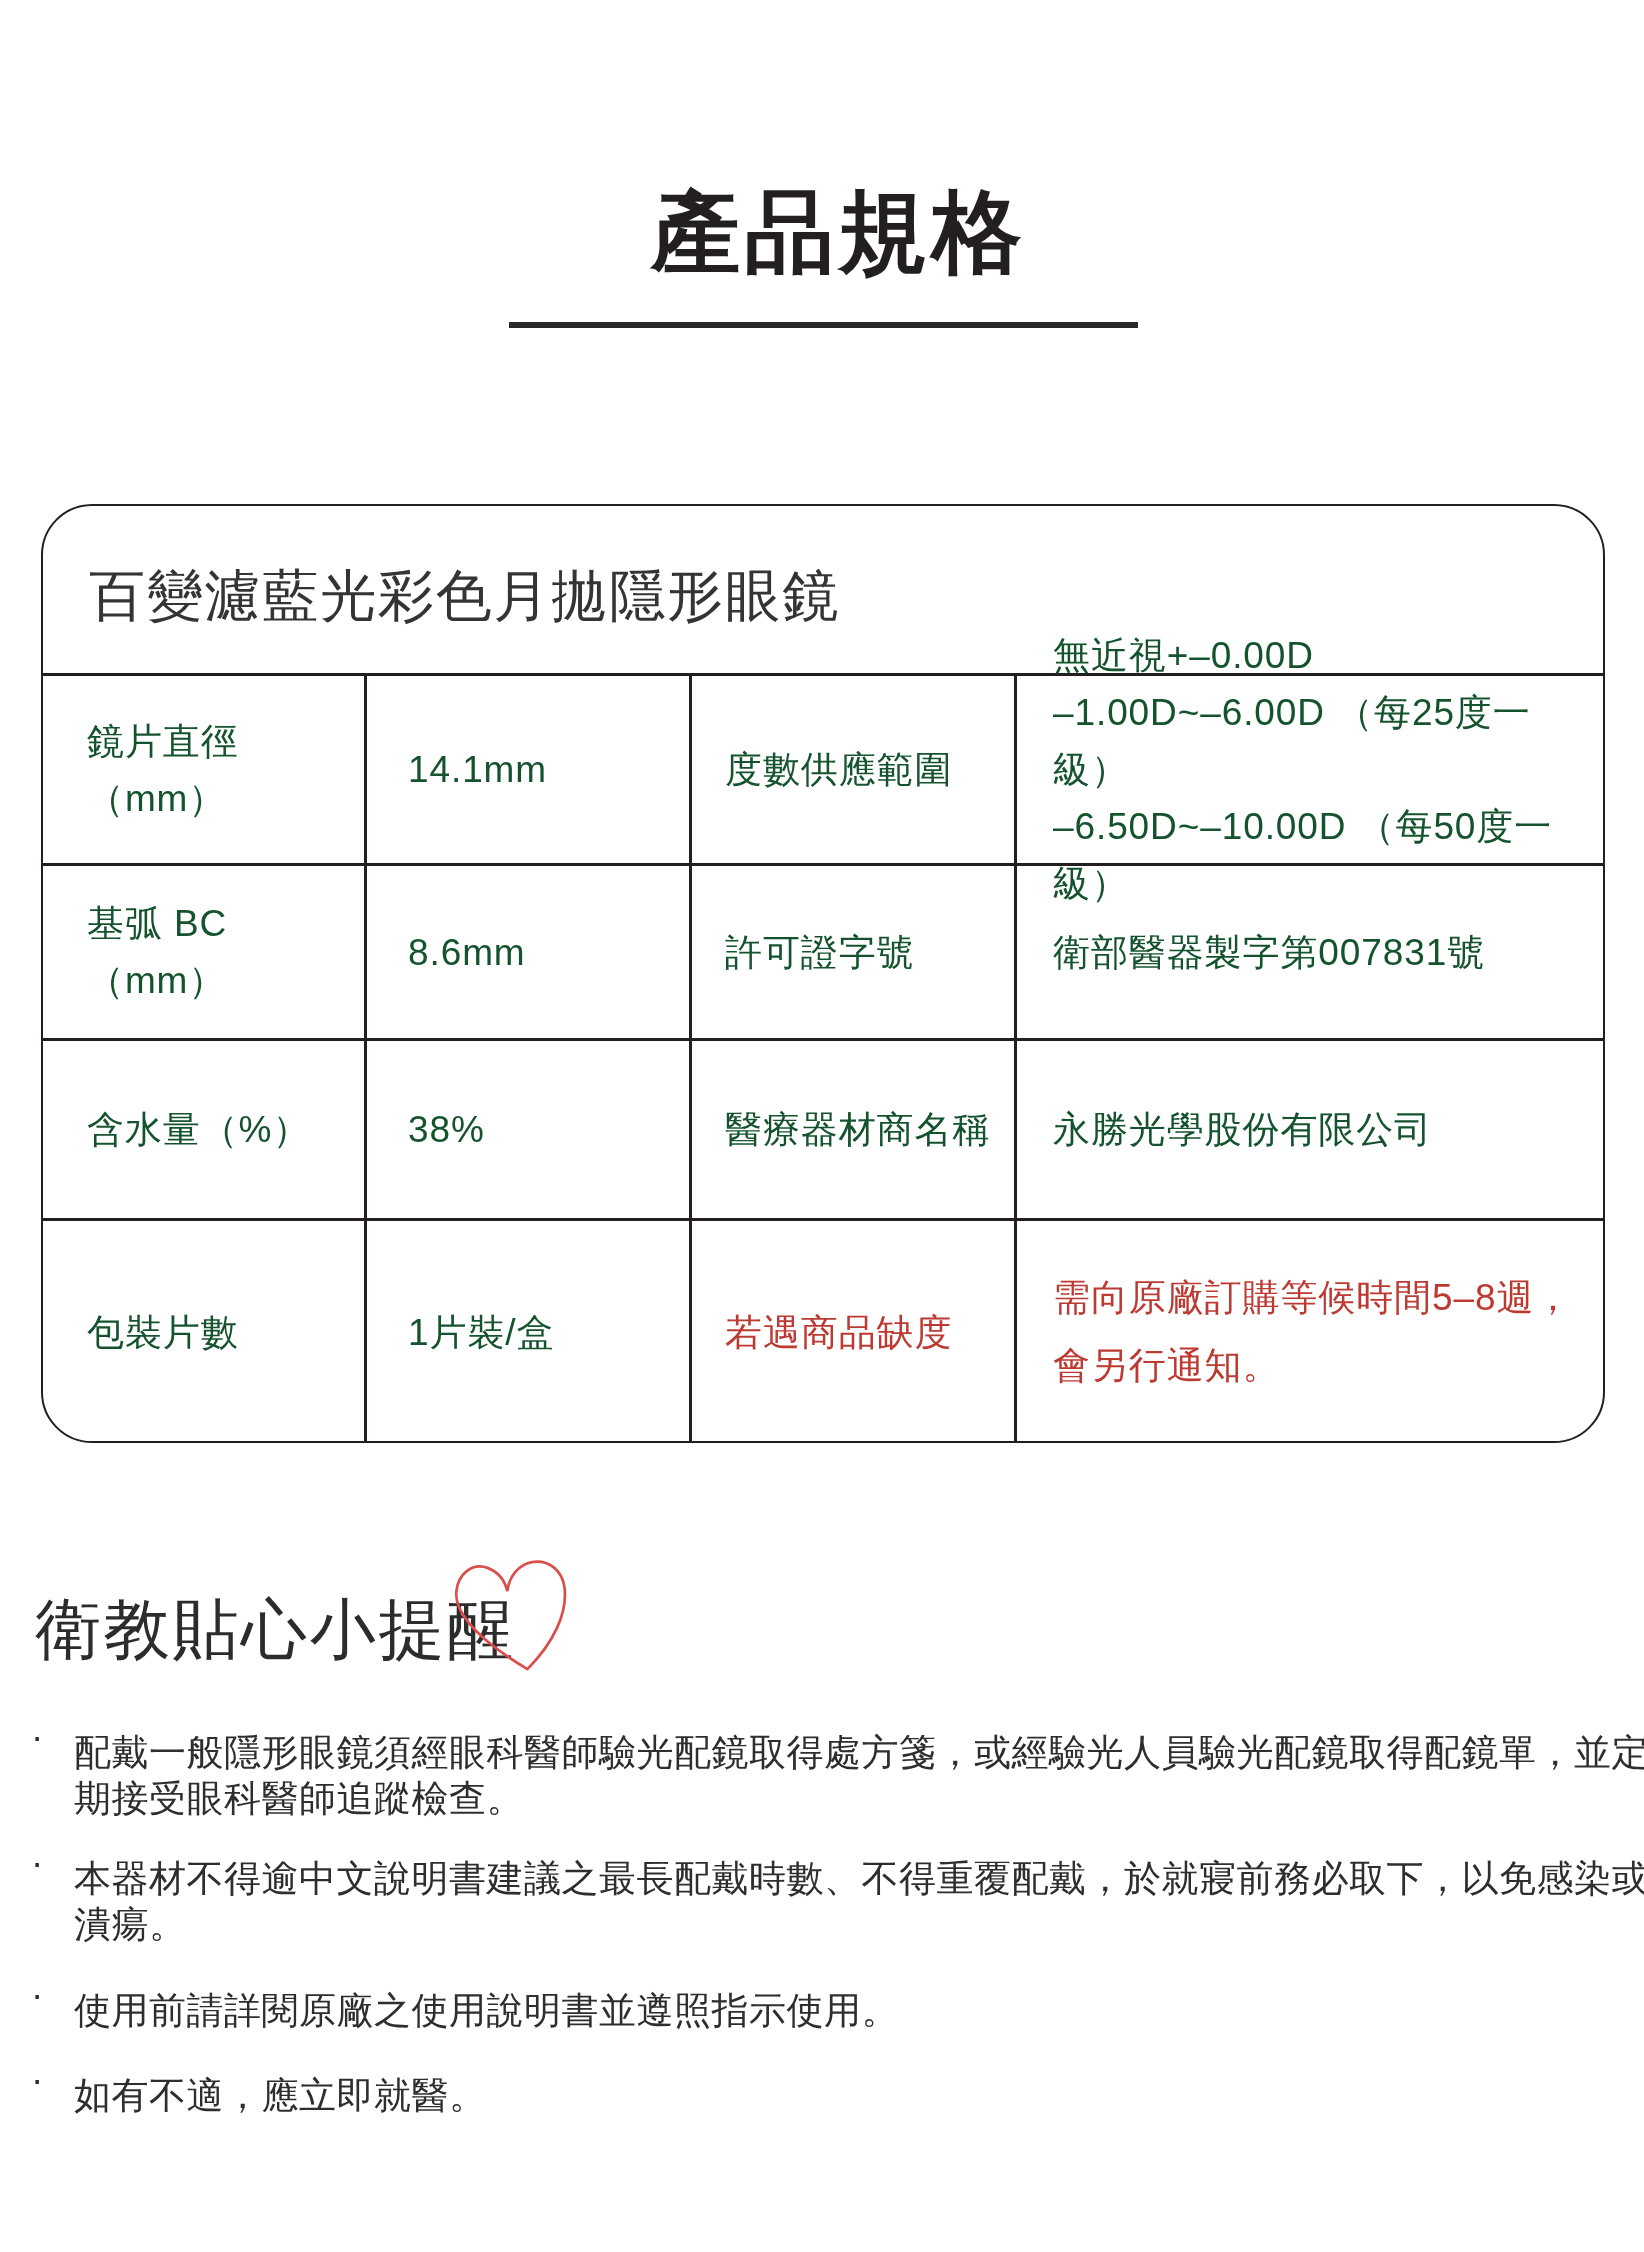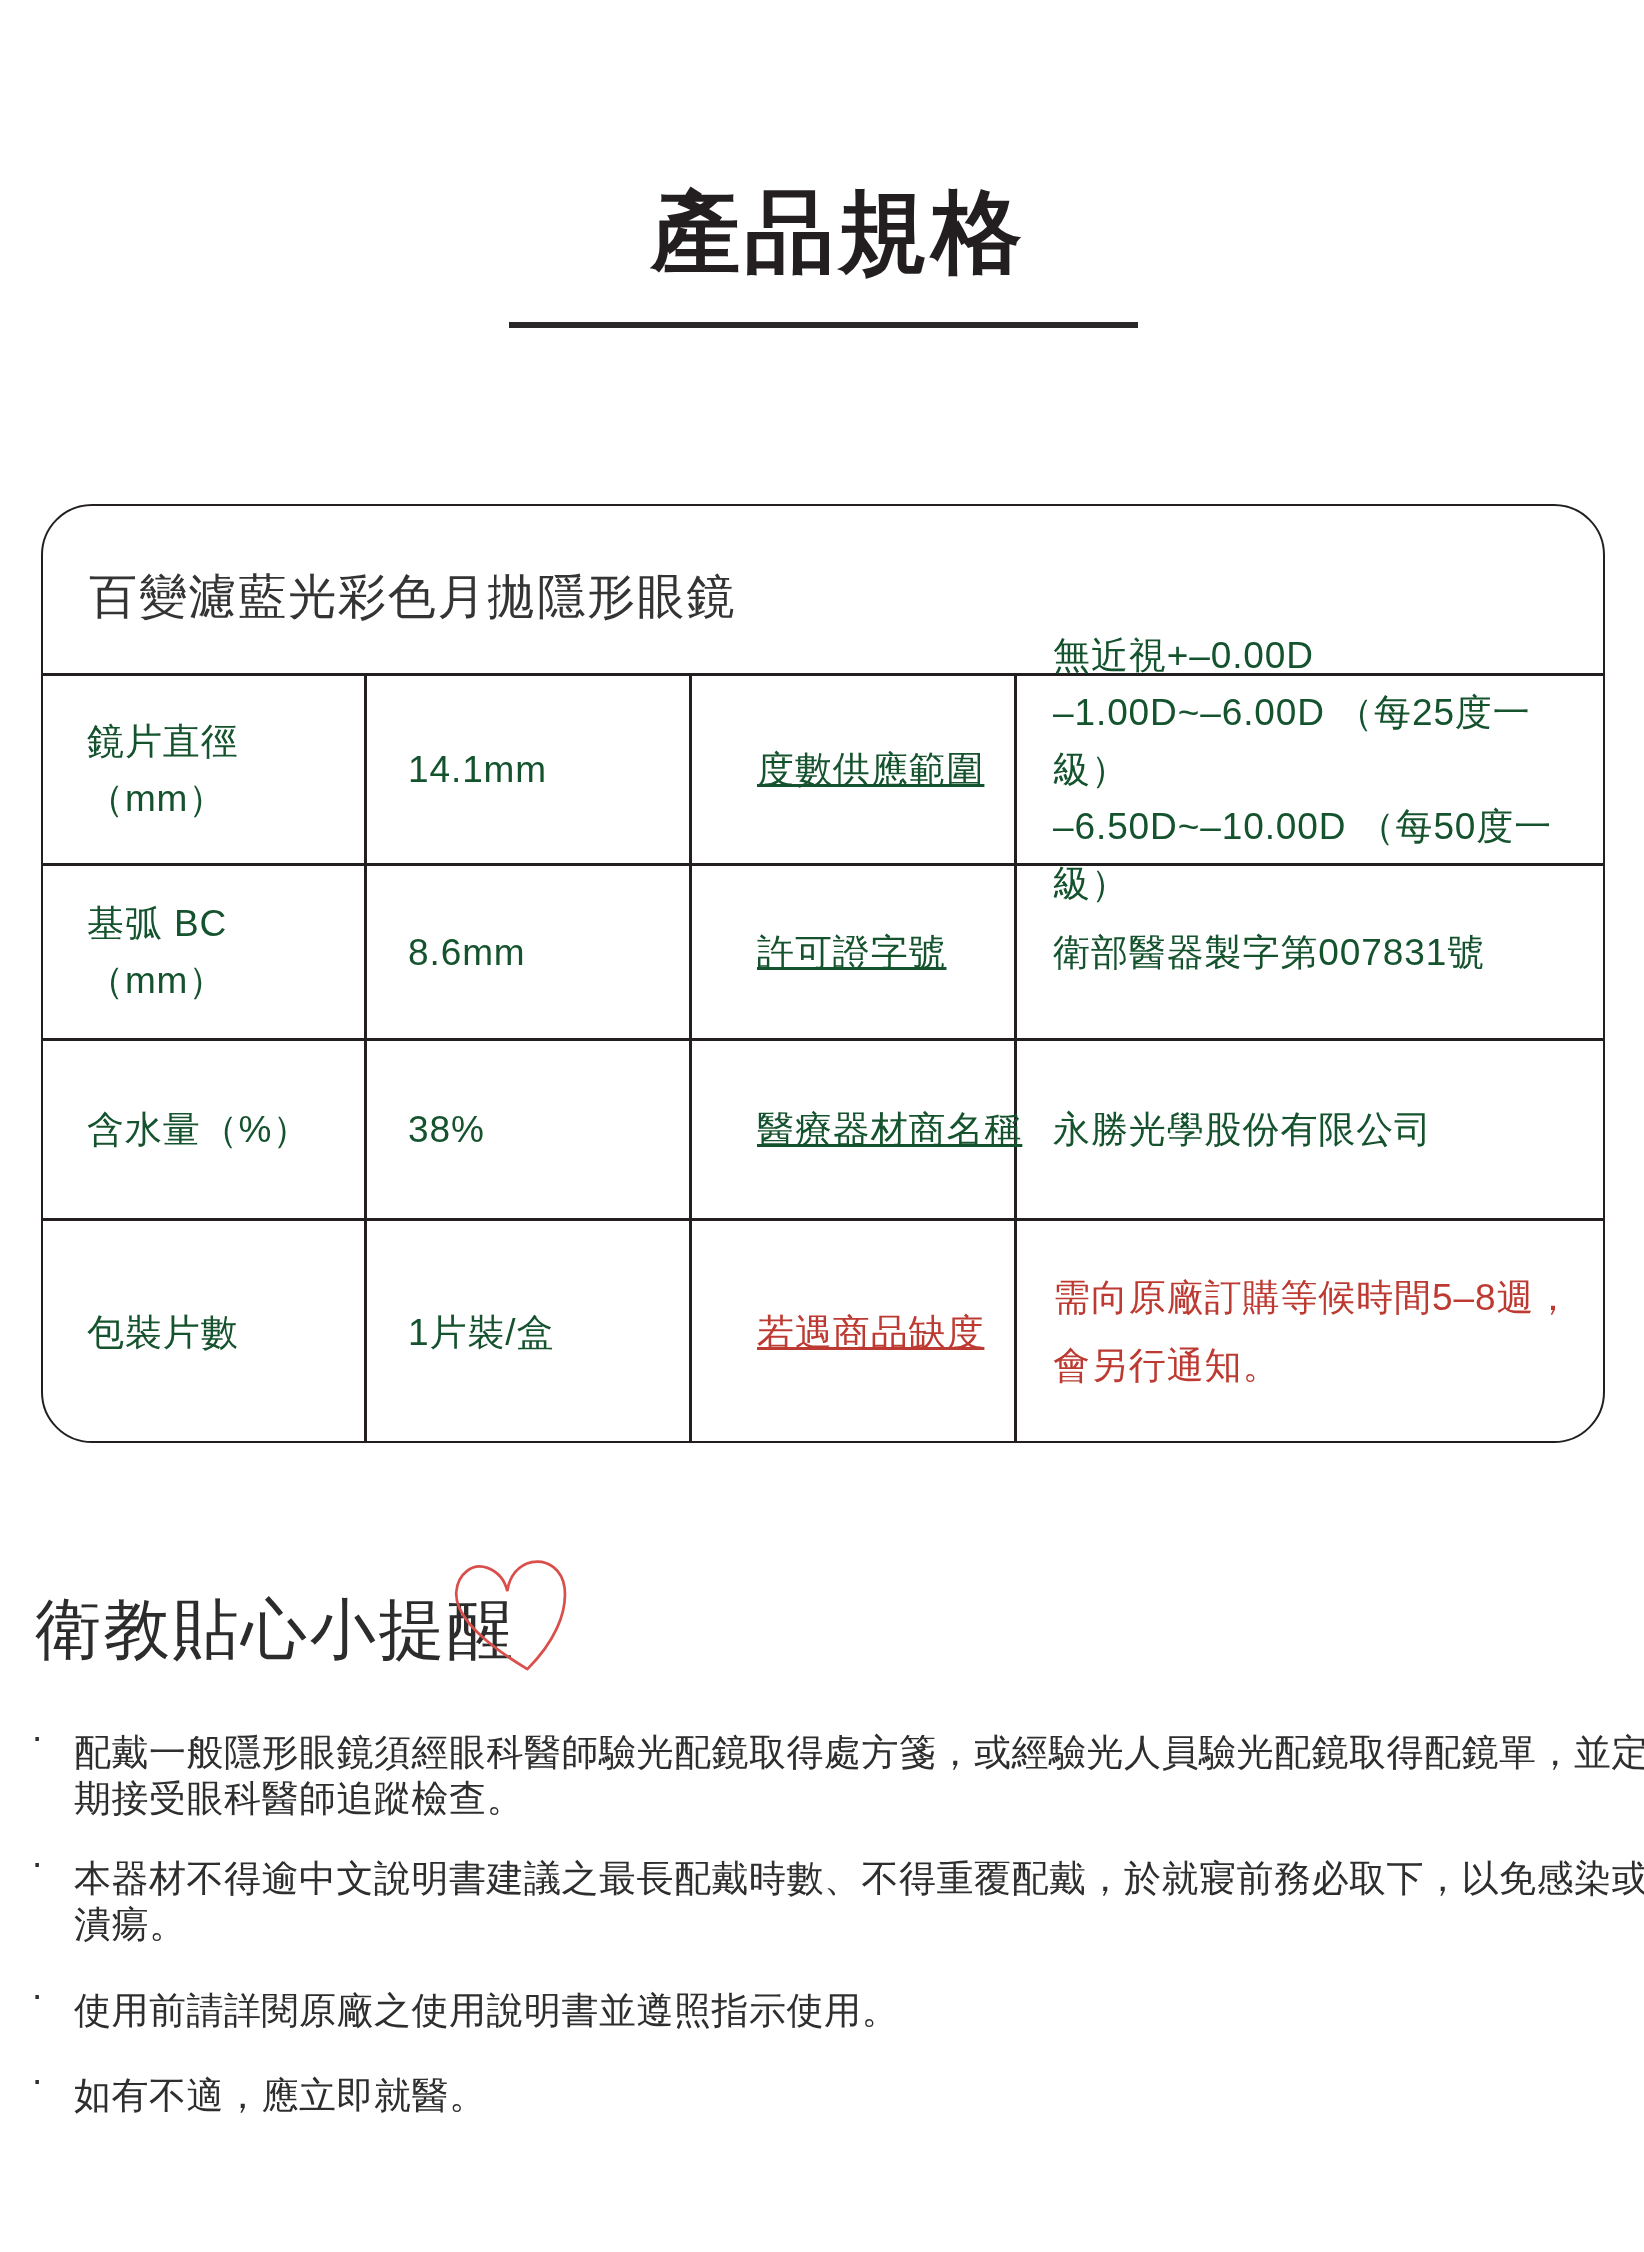--- a/index.html
+++ b/index.html
@@ -21,39 +21,39 @@
   }
 
   
   .spec-table{
     position:absolute;left:41px;top:504px;width:1564px;height:939px;
     border:2.7px solid var(--border,#231f20);border-radius:51px;
     box-sizing:border-box;background:#ffffff;
   }
   .product-name{
     position:absolute;left:46px;top:0;height:181px;display:flex;align-items:center;
-    font-size:48px;letter-spacing:1.8px;color:#343434;white-space:pre;
+    font-size:56px;letter-spacing:1.8px;color:#343434;white-space:pre;
   }
   .hline{position:absolute;left:0;right:0;height:2.7px;background:var(--border,#231f20);}
   .hl-1{top:167px;} .hl-2{top:357px;} .hl-3{top:532px;} .hl-4{top:712px;}
   .vline{position:absolute;top:170px;bottom:0;width:2.7px;background:var(--border,#231f20);}
   .vl-1{left:321px;} .vl-2{left:646px;} .vl-3{left:971px;}
 
   .cell{
     position:absolute;display:flex;align-items:center;
     font-size:37px;line-height:57px;color:#14532d;
     white-space:pre-line;letter-spacing:0.9px;
   }
   .row-1{top:170px;height:187px;}
   .row-2{top:360px;height:172px;}
   .row-3{top:535px;height:177px;}
   .row-4{top:715px;height:222px;}
   .col-1{left:44px;width:270px;}
   .col-2{left:365px;width:274px;}
-  .col-3{left:714px;width:274px;text-decoration:underline;}
+  .col-3{left:682px;width:274px;}
   .col-4{left:1010px;width:548px;}
   .row-4.col-4{line-height:68px;}
   .red-text{color:var(--red,#bd3a32);}
 
   
   .tips-heading{
     position:absolute;left:35px;top:1590px;margin:0;
     font-size:66px;font-weight:400;letter-spacing:2.7px;color:#2c2c2c;
     line-height:79px;white-space:pre;text-align:right;
   }

